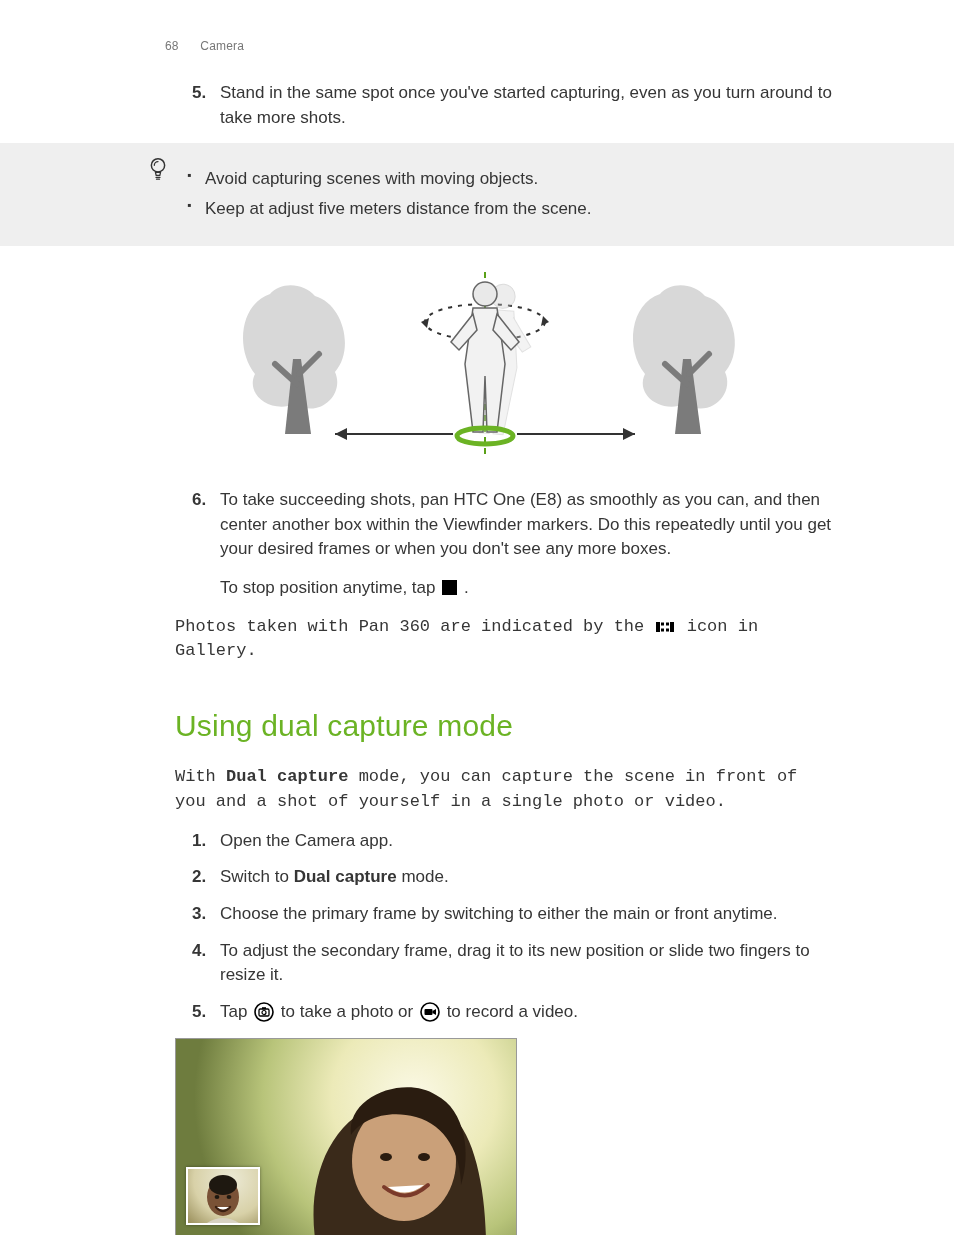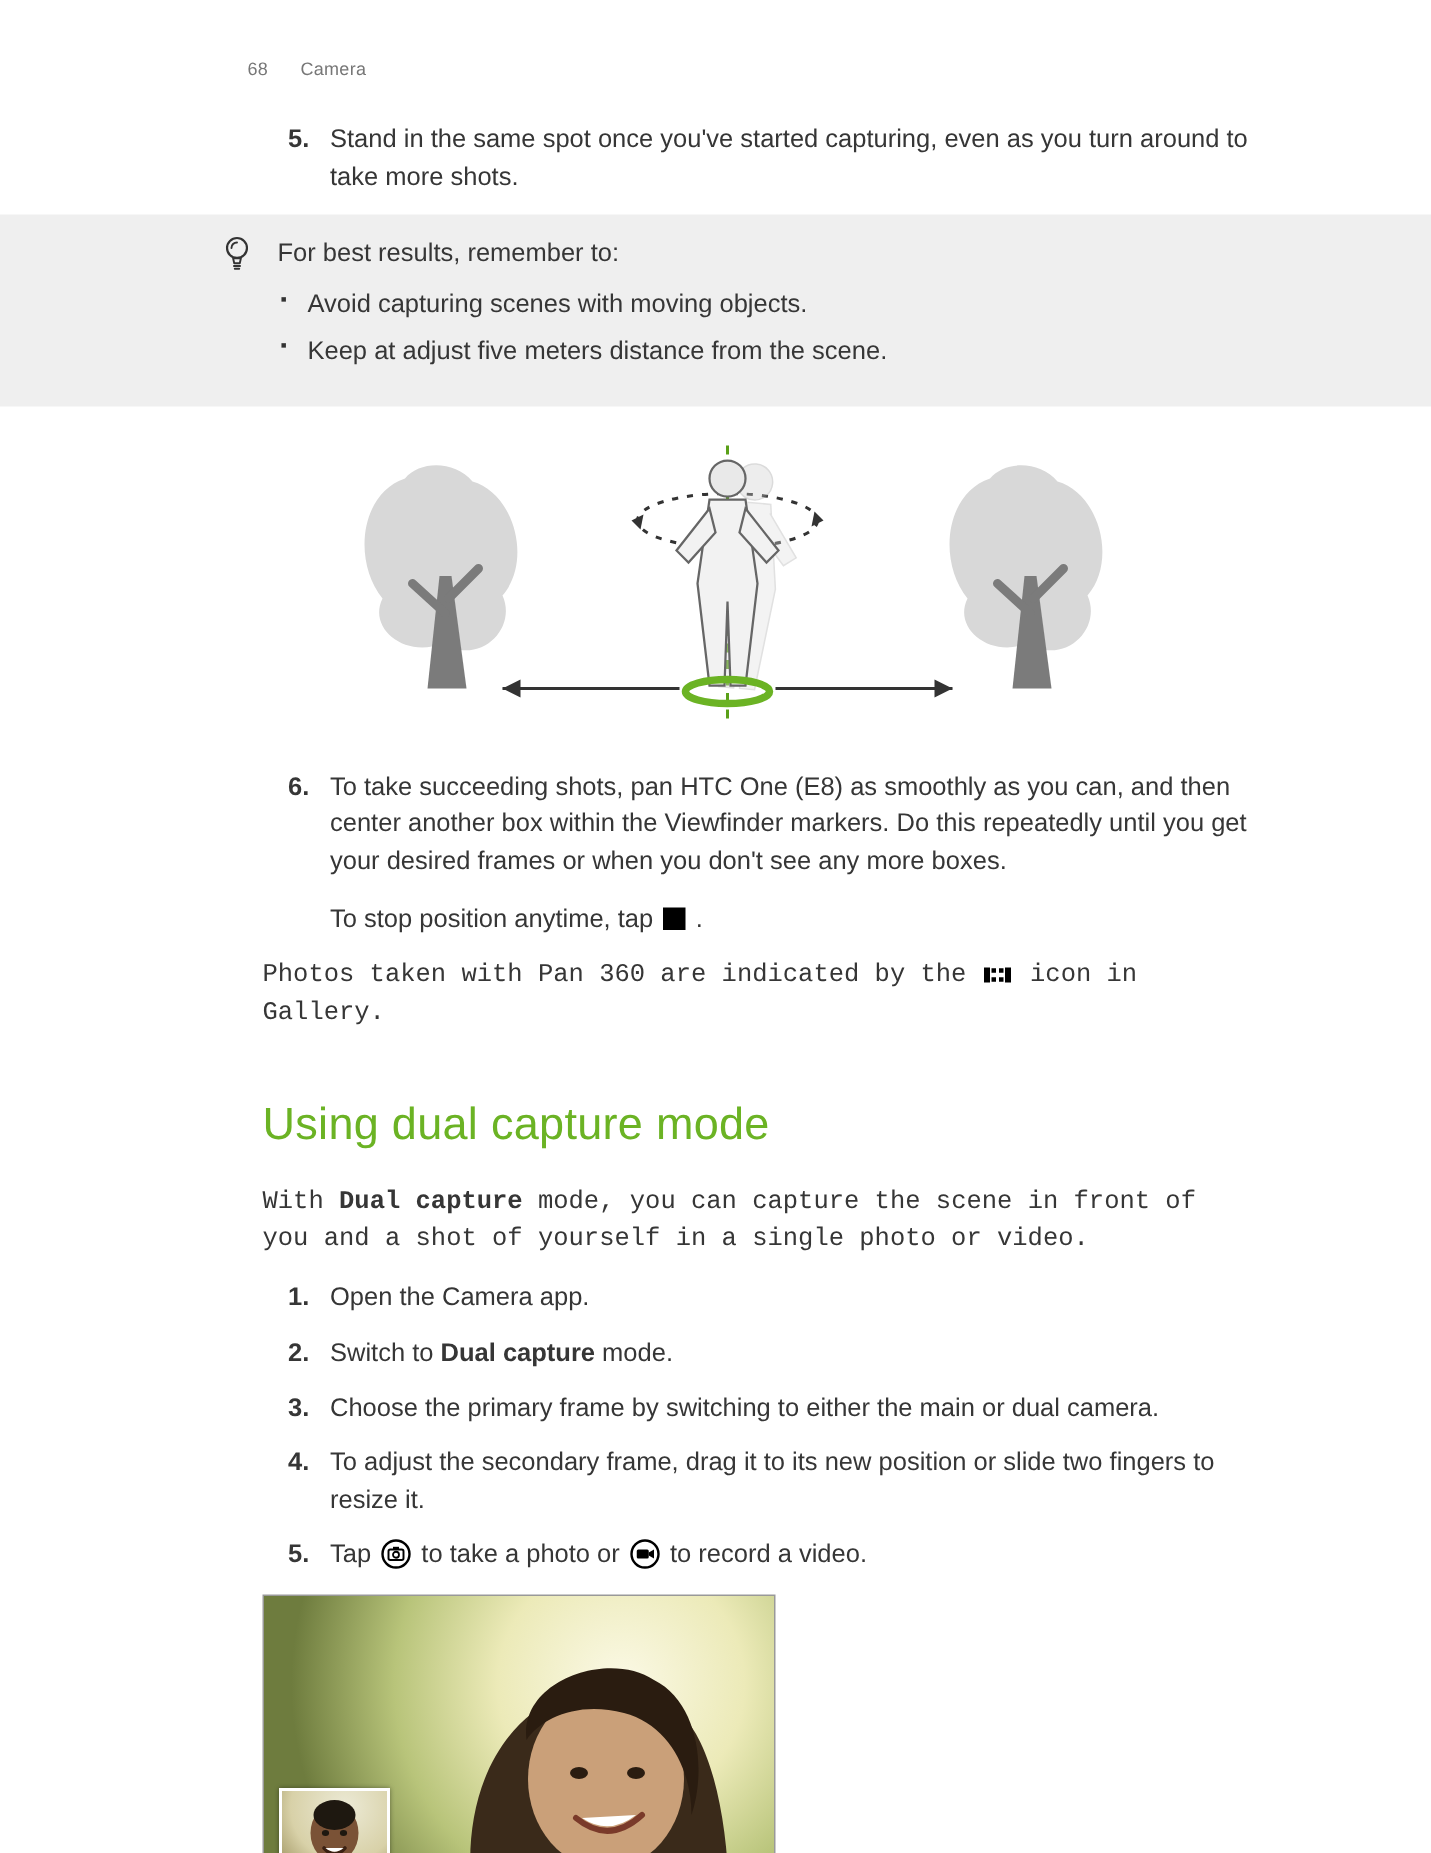--- a/index.html
+++ b/index.html
@@ -155,21 +155,20 @@
 
   <div class="tip-box">
     <svg class="tip-icon" viewBox="0 0 20 26">
       <circle cx="10" cy="9" r="7.2" fill="none" stroke="#333" stroke-width="1.6"></circle>
       <path d="M6 9 a4 4 0 0 1 4 -4" fill="none" stroke="#333" stroke-width="1.4" stroke-linecap="round"></path>
       <path d="M7.2 16.5 L12.8 16.5 L12 20 L8 20 Z" fill="none" stroke="#333" stroke-width="1.4" stroke-linejoin="round"></path>
       <line x1="7.8" y1="22" x2="12.2" y2="22" stroke="#333" stroke-width="1.4" stroke-linecap="round"></line>
       <line x1="8.4" y1="24" x2="11.6" y2="24" stroke="#333" stroke-width="1.4" stroke-linecap="round"></line>
     </svg>
     <div class="tip-inner">
-      <div>For best results, remember to:</div>
       <ul class="tip-list">
         <li>Avoid capturing scenes with moving objects.</li>
         <li>Keep at adjust five meters distance from the scene.</li>
       </ul>
     </div>
   </div>
 
   <svg class="diagram" width="520" height="200" viewBox="0 0 520 200">
 
     <g>
@@ -241,21 +240,21 @@
   </p>
 
   <ol class="steps2">
     <li data-num="1">
       <span>Open the Camera app.</span>
     </li>
     <li data-num="2">
       <span>Switch to </span><span class="strong">Dual capture</span><span> mode.</span>
     </li>
     <li data-num="3">
-      <span>Choose the primary frame by switching to either the main or dual camera.</span>
+      <span>Choose the primary frame by switching to either the main or front anytime.</span>
     </li>
     <li data-num="4">
       <span>To adjust the secondary frame, drag it to its new position or slide two fingers to resize it.</span>
     </li>
     <li data-num="5">
       <span>Tap </span><svg class="icon-circle" width="20" height="20" viewBox="0 0 20 20">
         <circle cx="10" cy="10" r="9" fill="none" stroke="#000" stroke-width="1.6"></circle>
         <rect x="5" y="7" width="10" height="7" rx="1.2" fill="none" stroke="#000" stroke-width="1.3"></rect>
         <circle cx="10" cy="10.5" r="2" fill="none" stroke="#000" stroke-width="1.2"></circle>
         <rect x="8" y="5.2" width="4" height="2" fill="#000"></rect>

